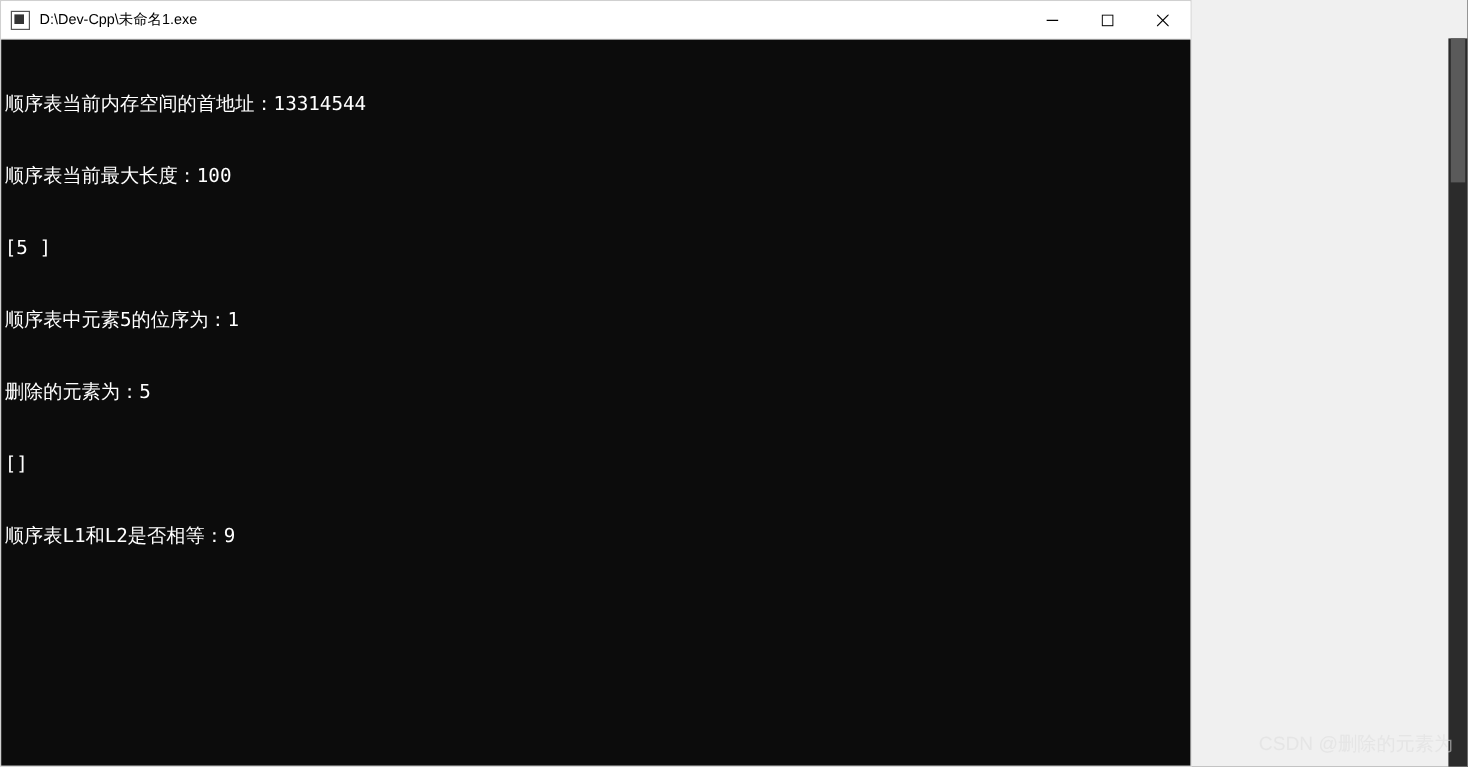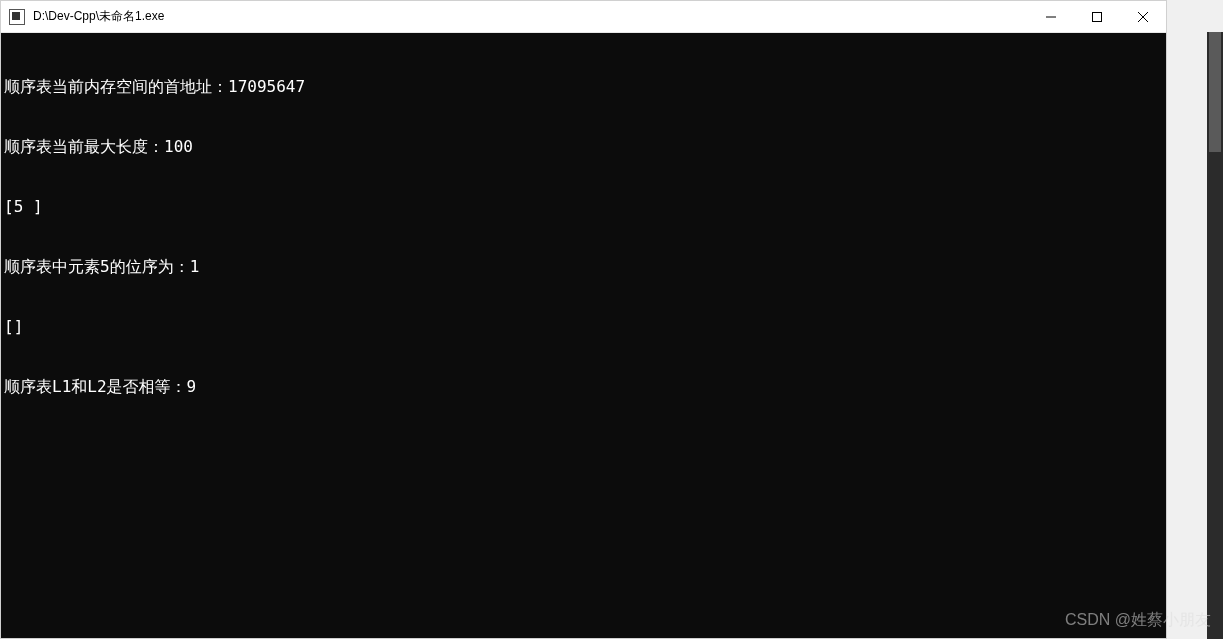--- a/index.html
+++ b/index.html
@@ -9,21 +9,21 @@
     }
     body {
       width: 1223px;
       height: 639px;
       background: #f0f0f0;
       font-family: "Segoe UI", Tahoma, sans-serif;
       overflow: hidden;
       position: relative;
     }
     .window {
-      width: 1167px;
+      width: 993px;
       height: 639px;
       background: #fff;
       border: 1px solid #d0d0d0;
       display: flex;
       flex-direction: column;
     }
     .titlebar {
       height: 32px;
       background: #ffffff;
       display: flex;
@@ -141,31 +141,32 @@
       <button class="win-btn close">
         <svg viewBox="0 0 10 10">
             <line x1="0" y1="0" x2="10" y2="10" stroke="#000" stroke-width="1"></line>
             <line x1="10" y1="0" x2="0" y2="10" stroke="#000" stroke-width="1"></line>
           </svg>
       </button>
     </div>
   </div>
 
   <div class="console-area">
-    <div class="console-line">顺序表当前内存空间的首地址：17095647</div>
+    <div class="console-line">顺序表当前内存空间的首地址：13314544</div>
     <div class="console-line">顺序表当前最大长度：100</div>
     <div class="console-line">[5 ]</div>
     <div class="console-line">顺序表中元素5的位序为：1</div>
+    <div class="console-line">删除的元素为：5</div>
     <div class="console-line">[]</div>
     <div class="console-line">顺序表L1和L2是否相等：9</div>
     
     <div class="console-line"></div>
     
     
     
   </div>
 
   <div class="scrollbar">
     <div class="scrollbar-thumb"></div>
   </div>
 </div>
 
-<div class="watermark">CSDN @姓蔡小朋友</div>
+<div class="watermark">CSDN @删除的元素为</div>
 
 </body></html>

